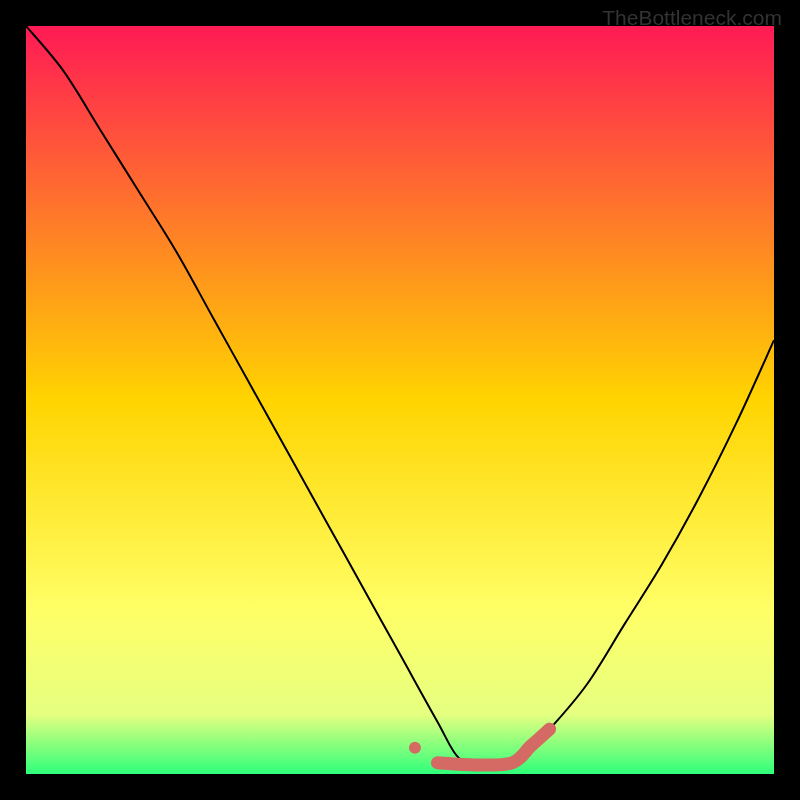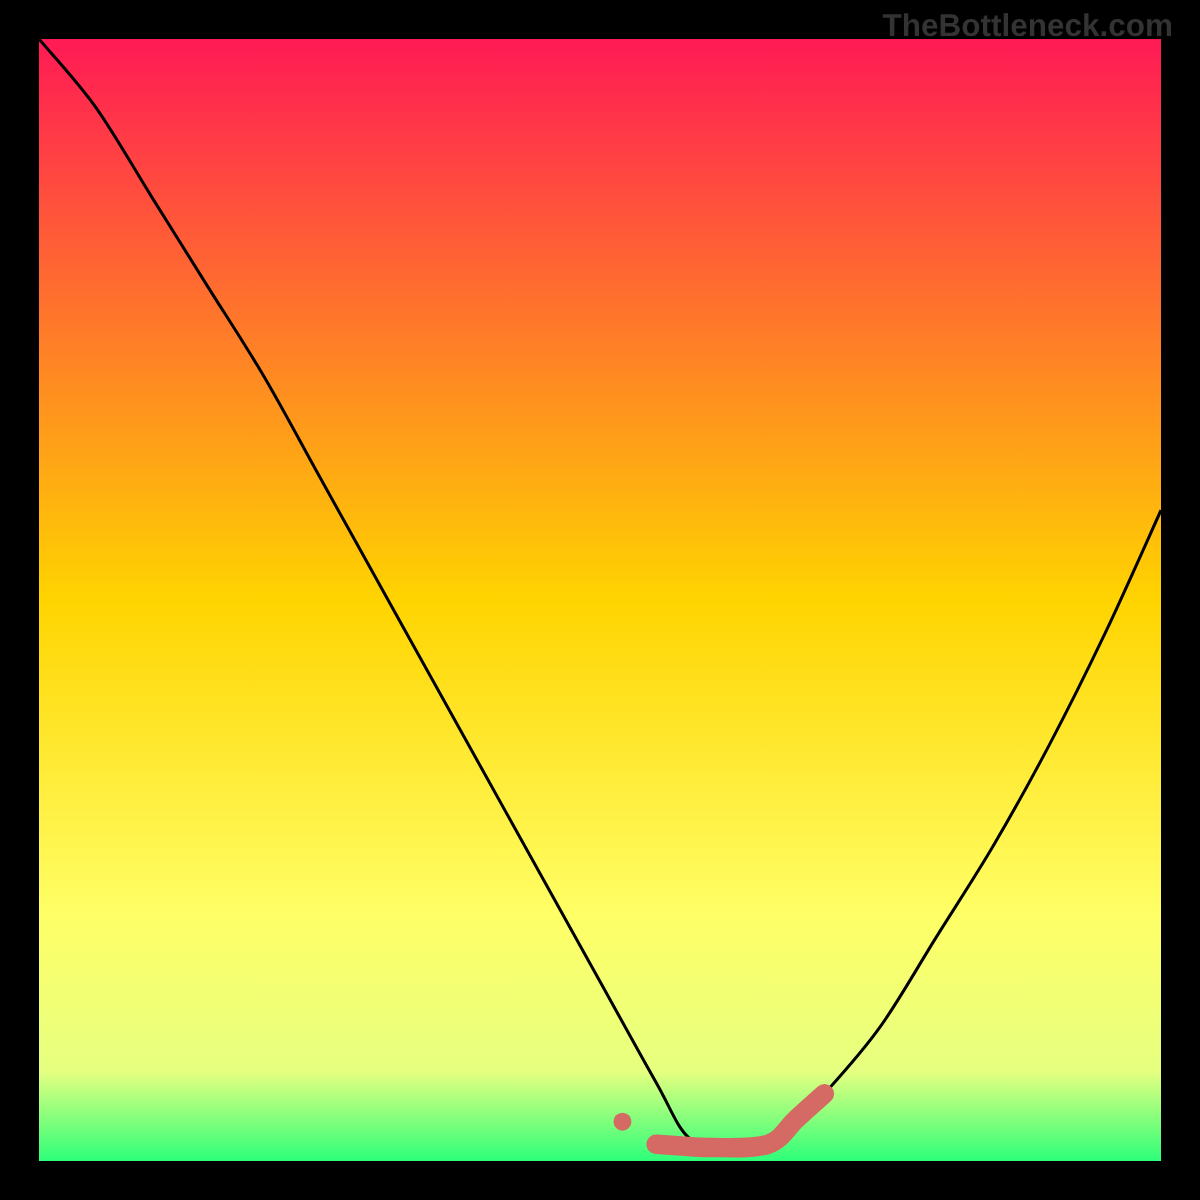--- a/index.html
+++ b/index.html
@@ -16,21 +16,21 @@
     width: 800px;
     height: 800px;
     background: #000;
   }
   .attribution {
     position: absolute;
     top: 6px;
     right: 18px;
     color: #333;
     font-size: 21px;
-    font-weight: 700;
+    font-weight: 400;
     letter-spacing: 0px;
   }
   .plot-area {
     position: absolute;
     left: 26px;
     top: 26px;
     width: 748px;
     height: 748px;
   }
   svg {

